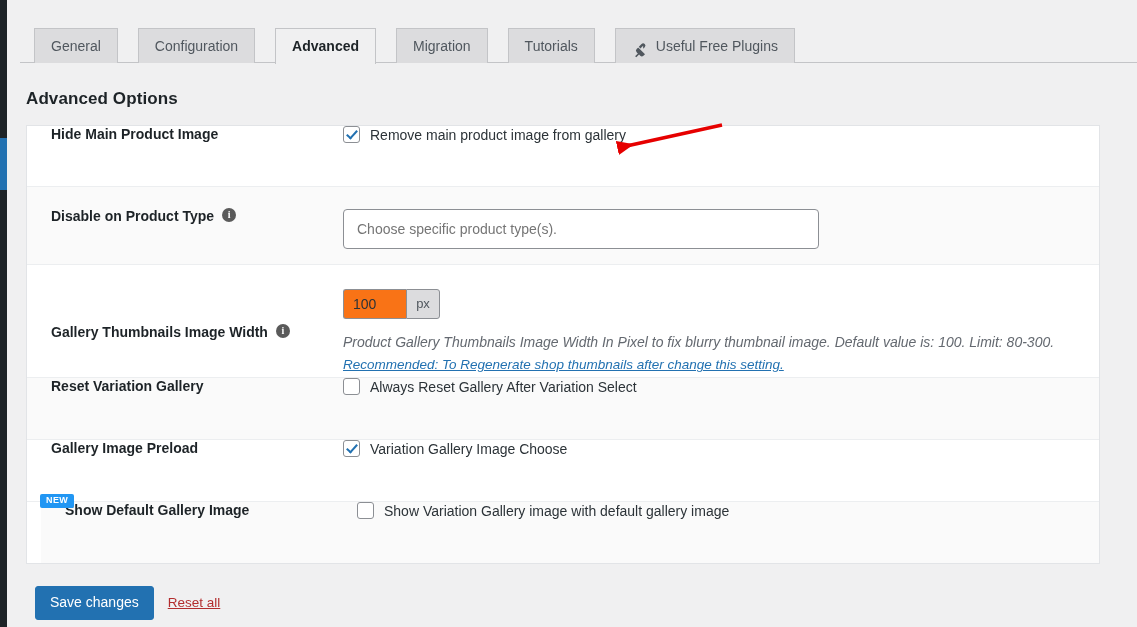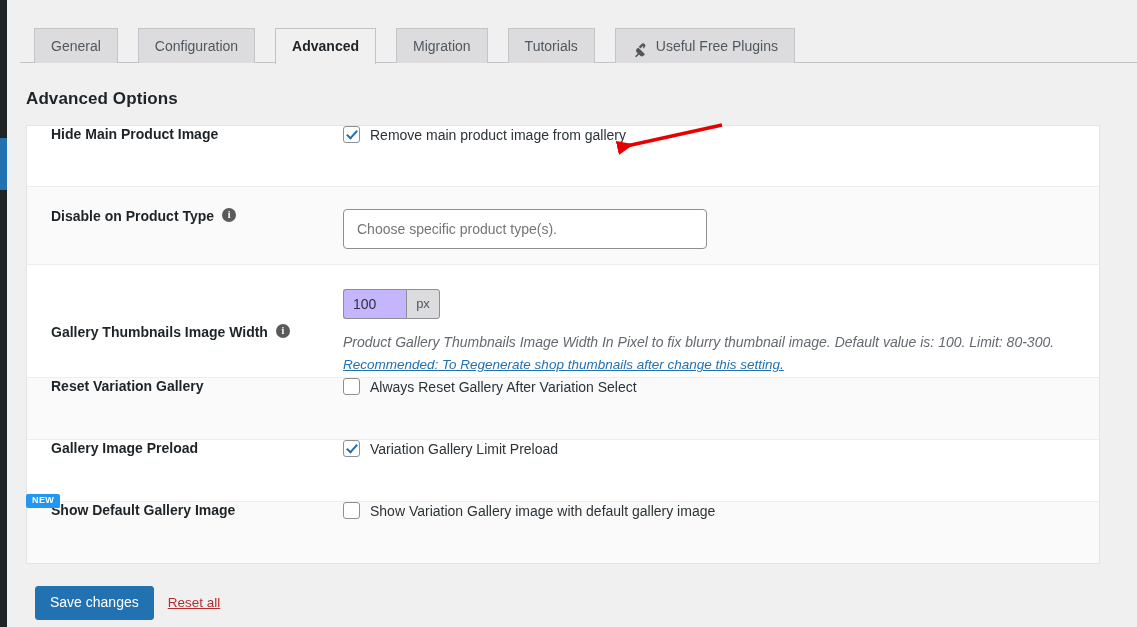--- a/index.html
+++ b/index.html
@@ -136,21 +136,21 @@
     flex: 1 1 auto;
     box-sizing: border-box;
     padding-right: 24px;
   }
 
   .h-checkbox  { height: 61px; }
   .h-select    { height: 78px; }
   .h-number    { height: 113px; align-items: center; }
   .h-reset     { height: 62px; }
   .h-preload   { height: 62px; }
-  .h-default   { height: 61px; }
+  .h-default   { height: 61px; margin-left: 14px; }
 
   .row-label.top-align { align-items: flex-start; padding-top: 21px; }
 
   
   .info-icon {
     display: inline-flex;
     align-items: center;
     justify-content: center;
     width: 14px; height: 14px;
     border-radius: 50%;
@@ -194,21 +194,21 @@
   .cb-label {
     font-size: 14px;
     color: #2c3338;
     font-weight: normal;
     cursor: pointer;
   }
 
   
   .select-box {
     margin: 22px 0 0 8px;
-    width: 364px;
+    width: 476px;
     height: 40px;
     box-sizing: border-box;
     border: 1px solid #8c8f94;
     border-radius: 4px;
     background: #fff;
     display: flex;
     align-items: center;
     padding: 0 13px;
     font-size: 14px;
     color: #757575;
@@ -221,21 +221,21 @@
     margin: 19px 0 0 8px;
     width: 97px;
     height: 30px;
   }
   .num-input {
     flex: 1 1 auto;
     box-sizing: border-box;
     border: 1px solid #8c8f94;
     border-right: none;
     border-radius: 3px 0 0 3px;
-    background: #c4b5fd;
+    background: #f97316;
     font-family: "Liberation Sans", sans-serif;
     font-size: 14px;
     color: #2c3338;
     padding: 0 9px;
     outline: none;
     width: 100%;
   }
   .num-suffix {
     flex: 0 0 34px;
     box-sizing: border-box;
@@ -405,21 +405,21 @@
       </div>
     </div>
 
     <div class="row h-preload">
       <div class="row-label">
         <span>Gallery Image Preload</span>
       </div>
       <div class="row-control">
         <div class="cb-wrap">
           <span class="cbox checked"></span>
-          <span class="cb-label">Variation Gallery Limit Preload</span>
+          <span class="cb-label">Variation Gallery Image Choose</span>
         </div>
       </div>
     </div>
 
     <div class="row alt h-default">
       <span class="new-badge">NEW</span>
       <div class="row-label">
         <span>Show Default Gallery Image</span>
       </div>
       <div class="row-control">

